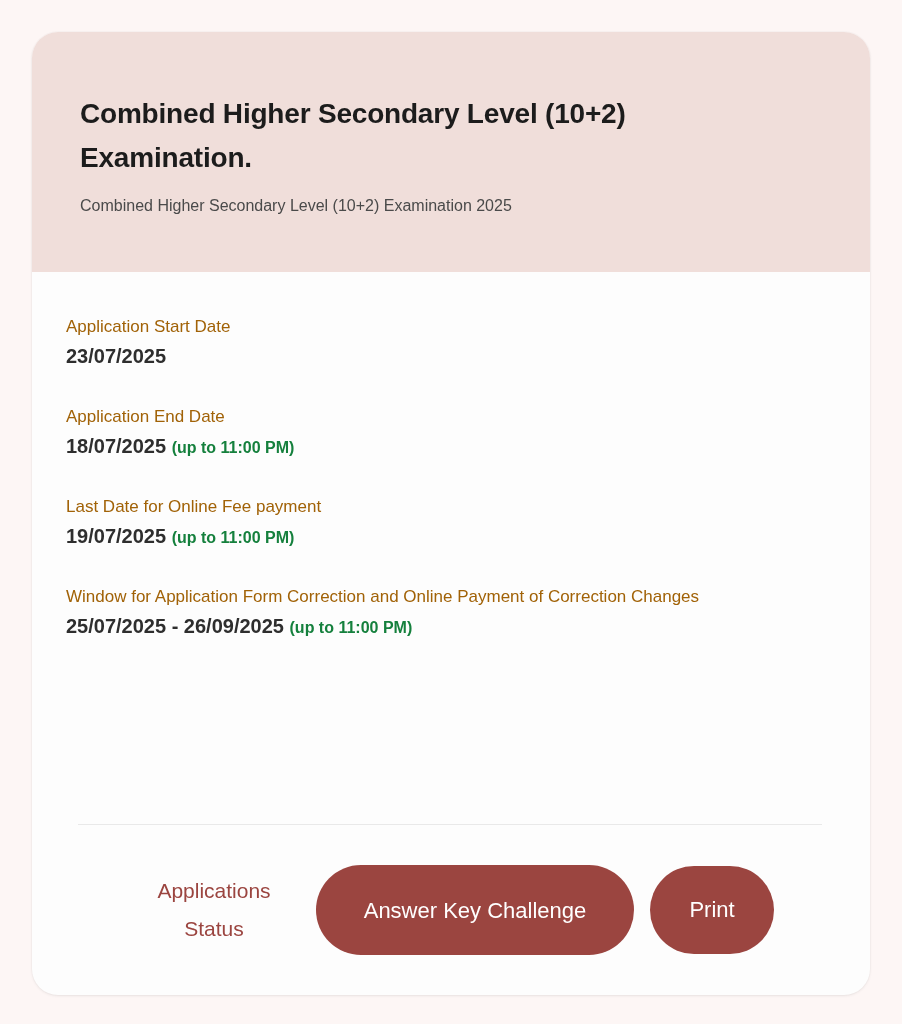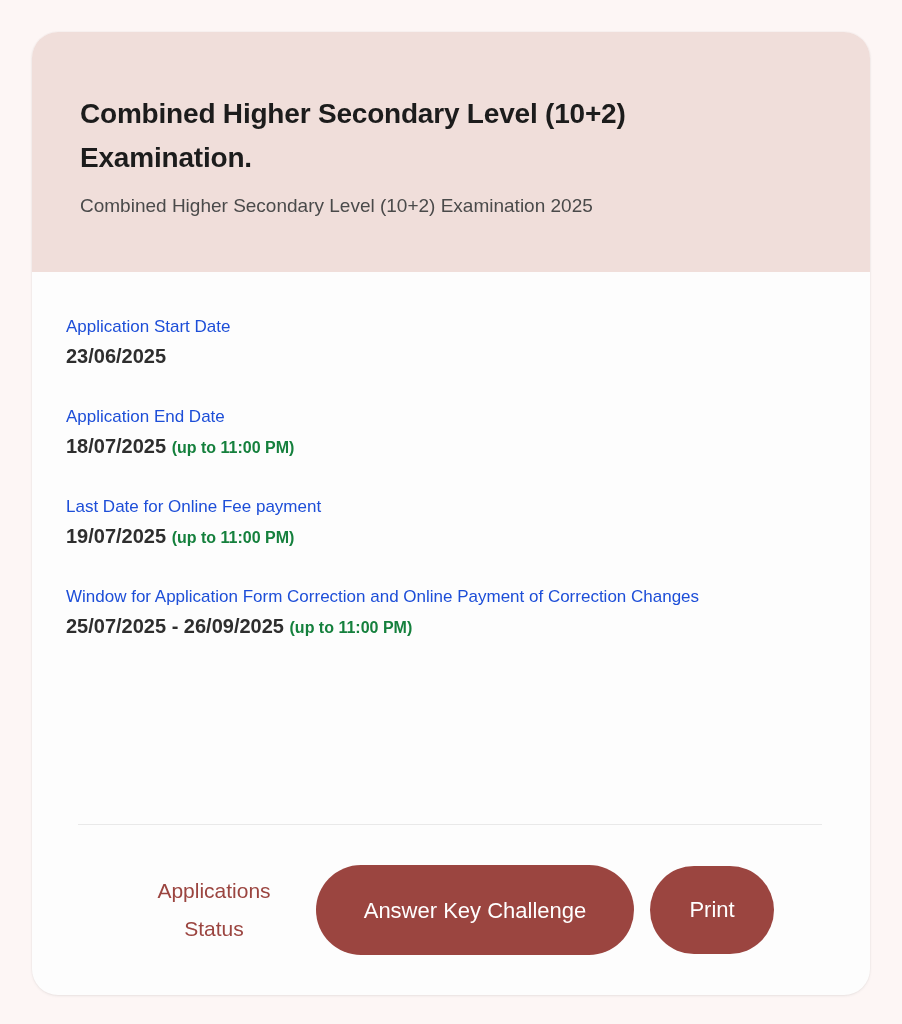--- a/index.html
+++ b/index.html
@@ -49,42 +49,42 @@
     margin: 0;
     font-size: 28px;
     line-height: 44px;
     font-weight: bold;
     color: #1c1c1c;
     letter-spacing: -0.2px;
     max-width: 640px;
   }
   .card-subtitle {
     margin: 14px 0 0 0;
-    font-size: 19px;
+    font-size: 16px;
     line-height: 24px;
     font-weight: normal;
     color: #4a4a4a;
   }
 
   
   .card-body {
     flex: 1 1 auto;
     padding: 42px 48px 0 34px;
     box-sizing: border-box;
   }
   .date-block {
     margin-bottom: 33px;
   }
   .date-block:last-child {
     margin-bottom: 0;
   }
   .date-label {
     font-size: 17px;
     line-height: 26px;
-    color: #1d4ed8;
+    color: #a16207;
     font-weight: normal;
     margin: 0 0 3px 0;
     max-width: 760px;
   }
   .date-value {
     font-size: 20px;
     line-height: 27px;
     color: #2e2e2e;
     font-weight: bold;
     margin: 0;
@@ -168,21 +168,21 @@
     <div class="card-header">
       <h1 class="card-title">Combined Higher Secondary Level (10+2) Examination.</h1>
       <p class="card-subtitle">Combined Higher Secondary Level (10+2) Examination 2025</p>
     </div>
 
     <div class="card-body">
 
       <div class="date-block">
         <div class="date-label">Application Start Date</div>
         <div class="date-value">
-          <span>23/06/2025</span>
+          <span>23/07/2025</span>
           <span class="date-note"></span>
         </div>
       </div>
 
       <div class="date-block">
         <div class="date-label">Application End Date</div>
         <div class="date-value">
           <span>18/07/2025</span>
           <span class="date-note">(up to 11:00 PM)</span>
         </div>

